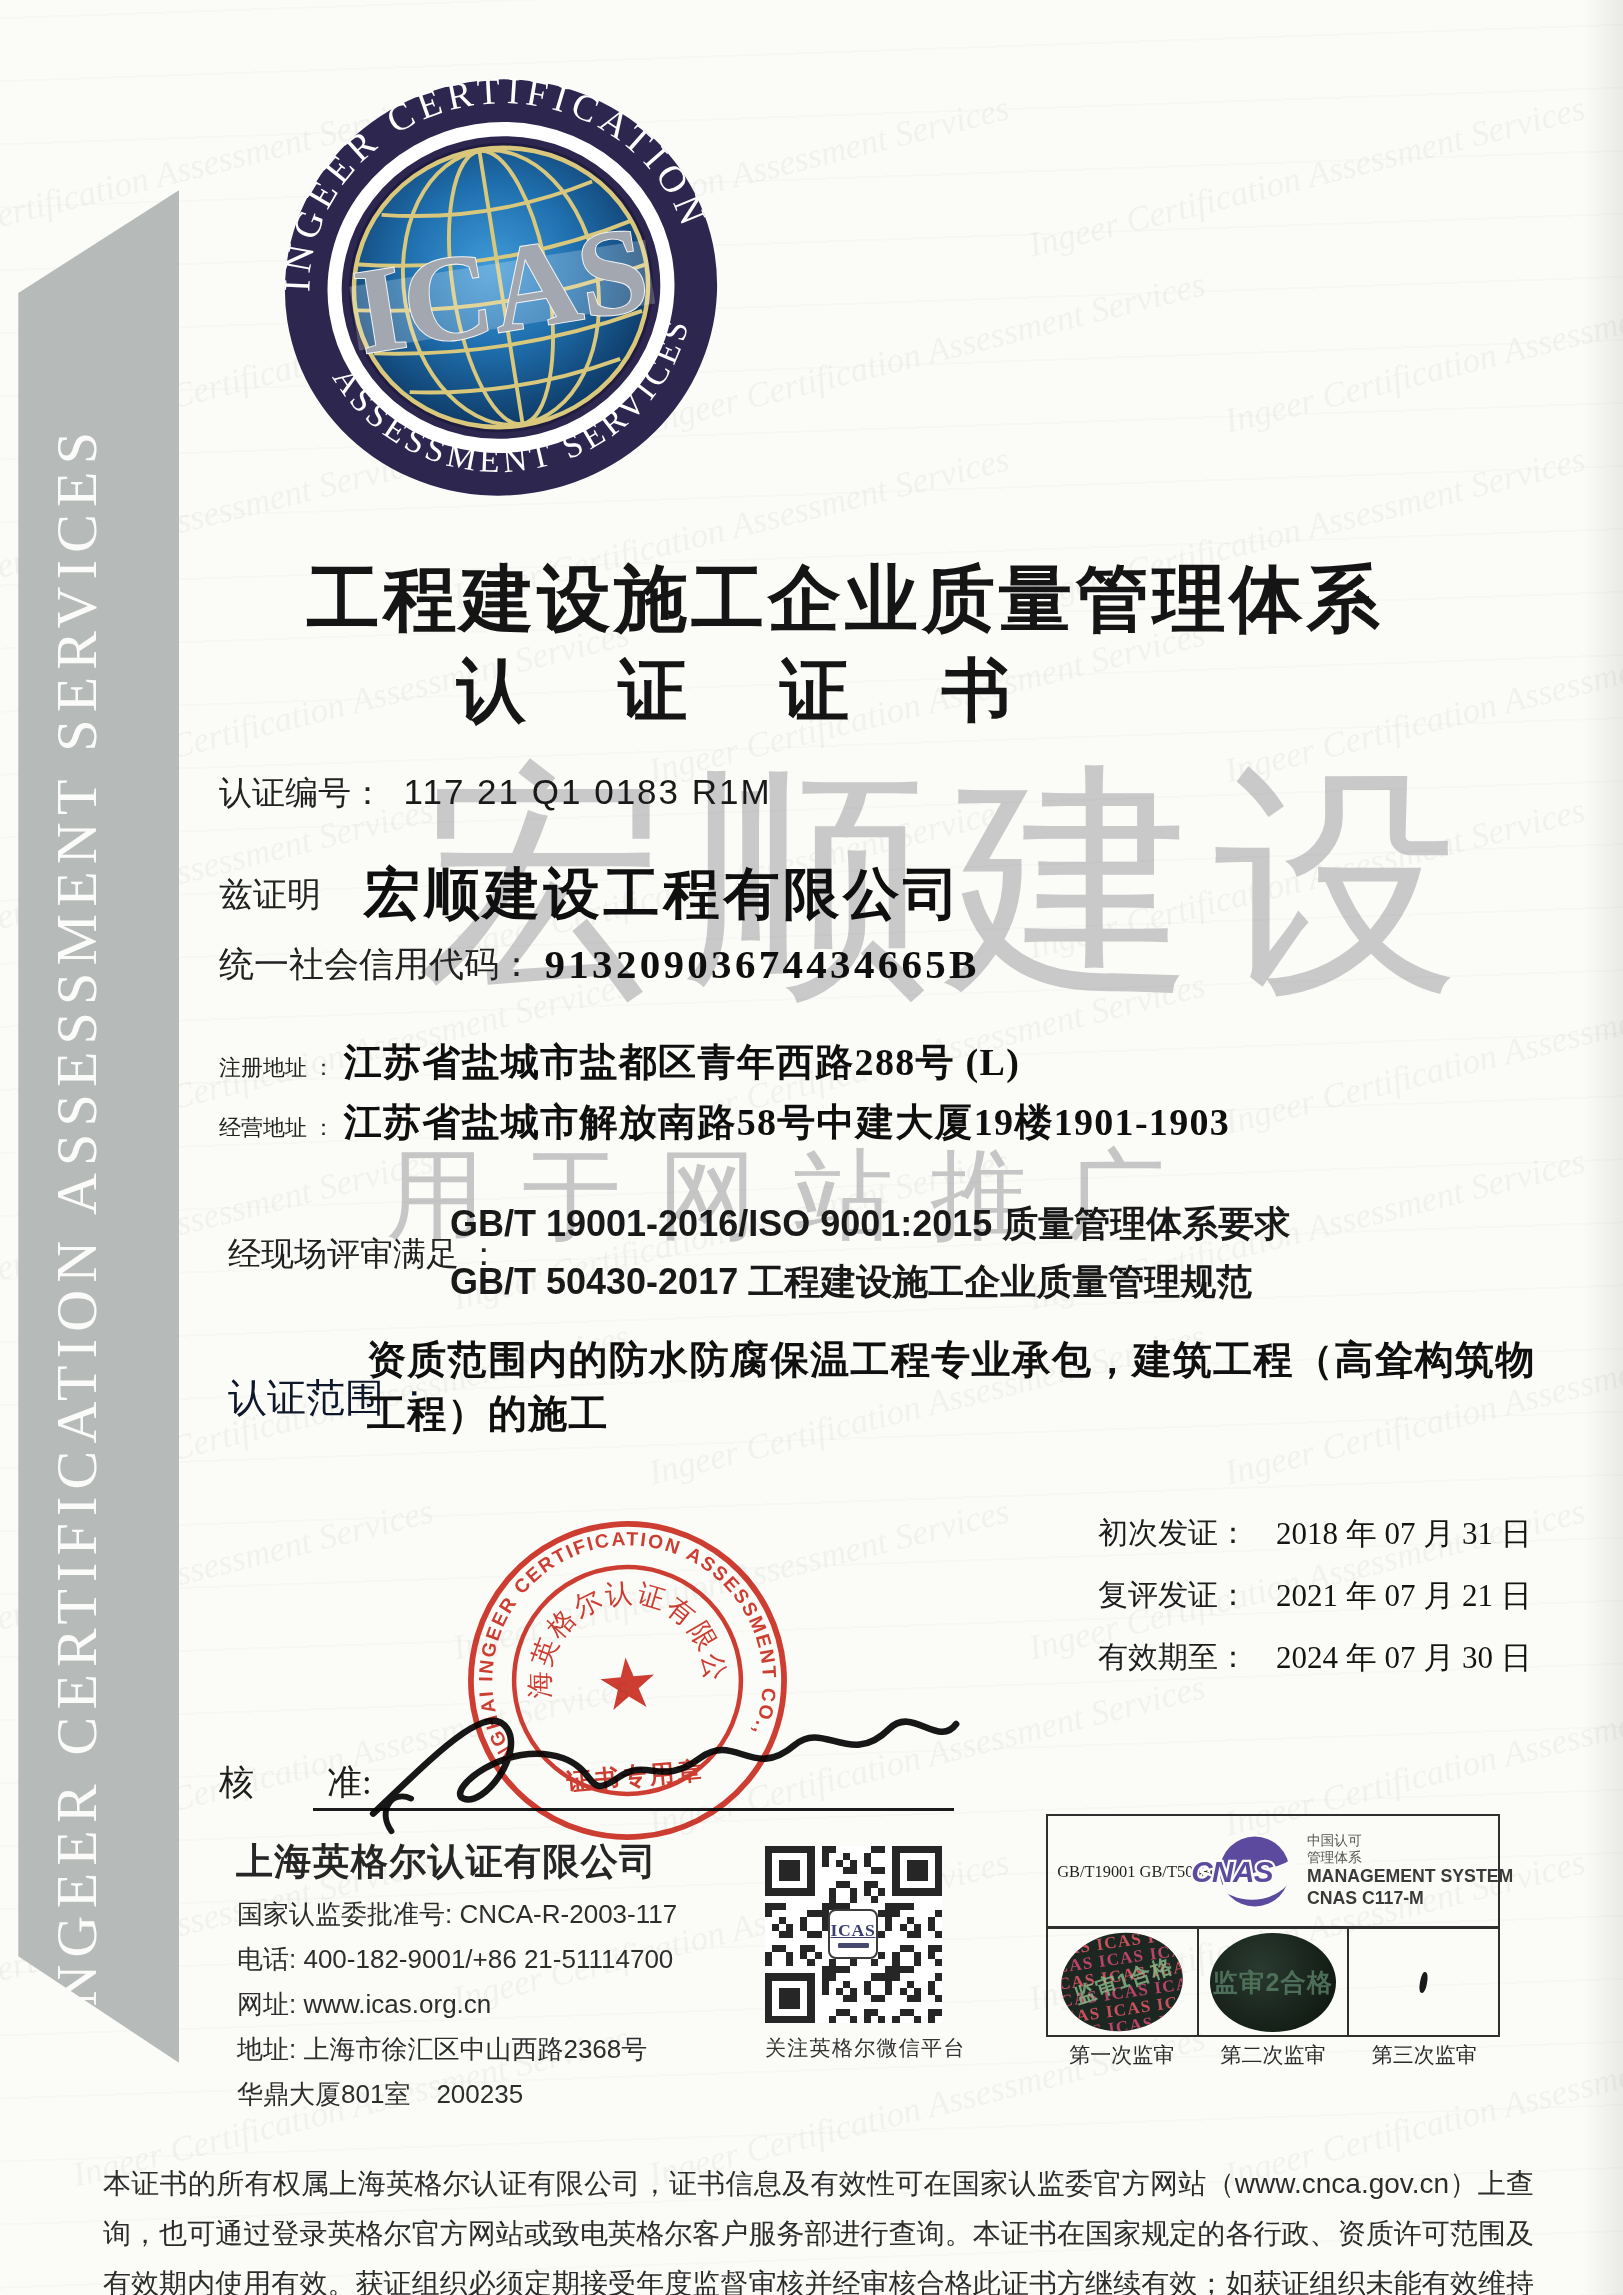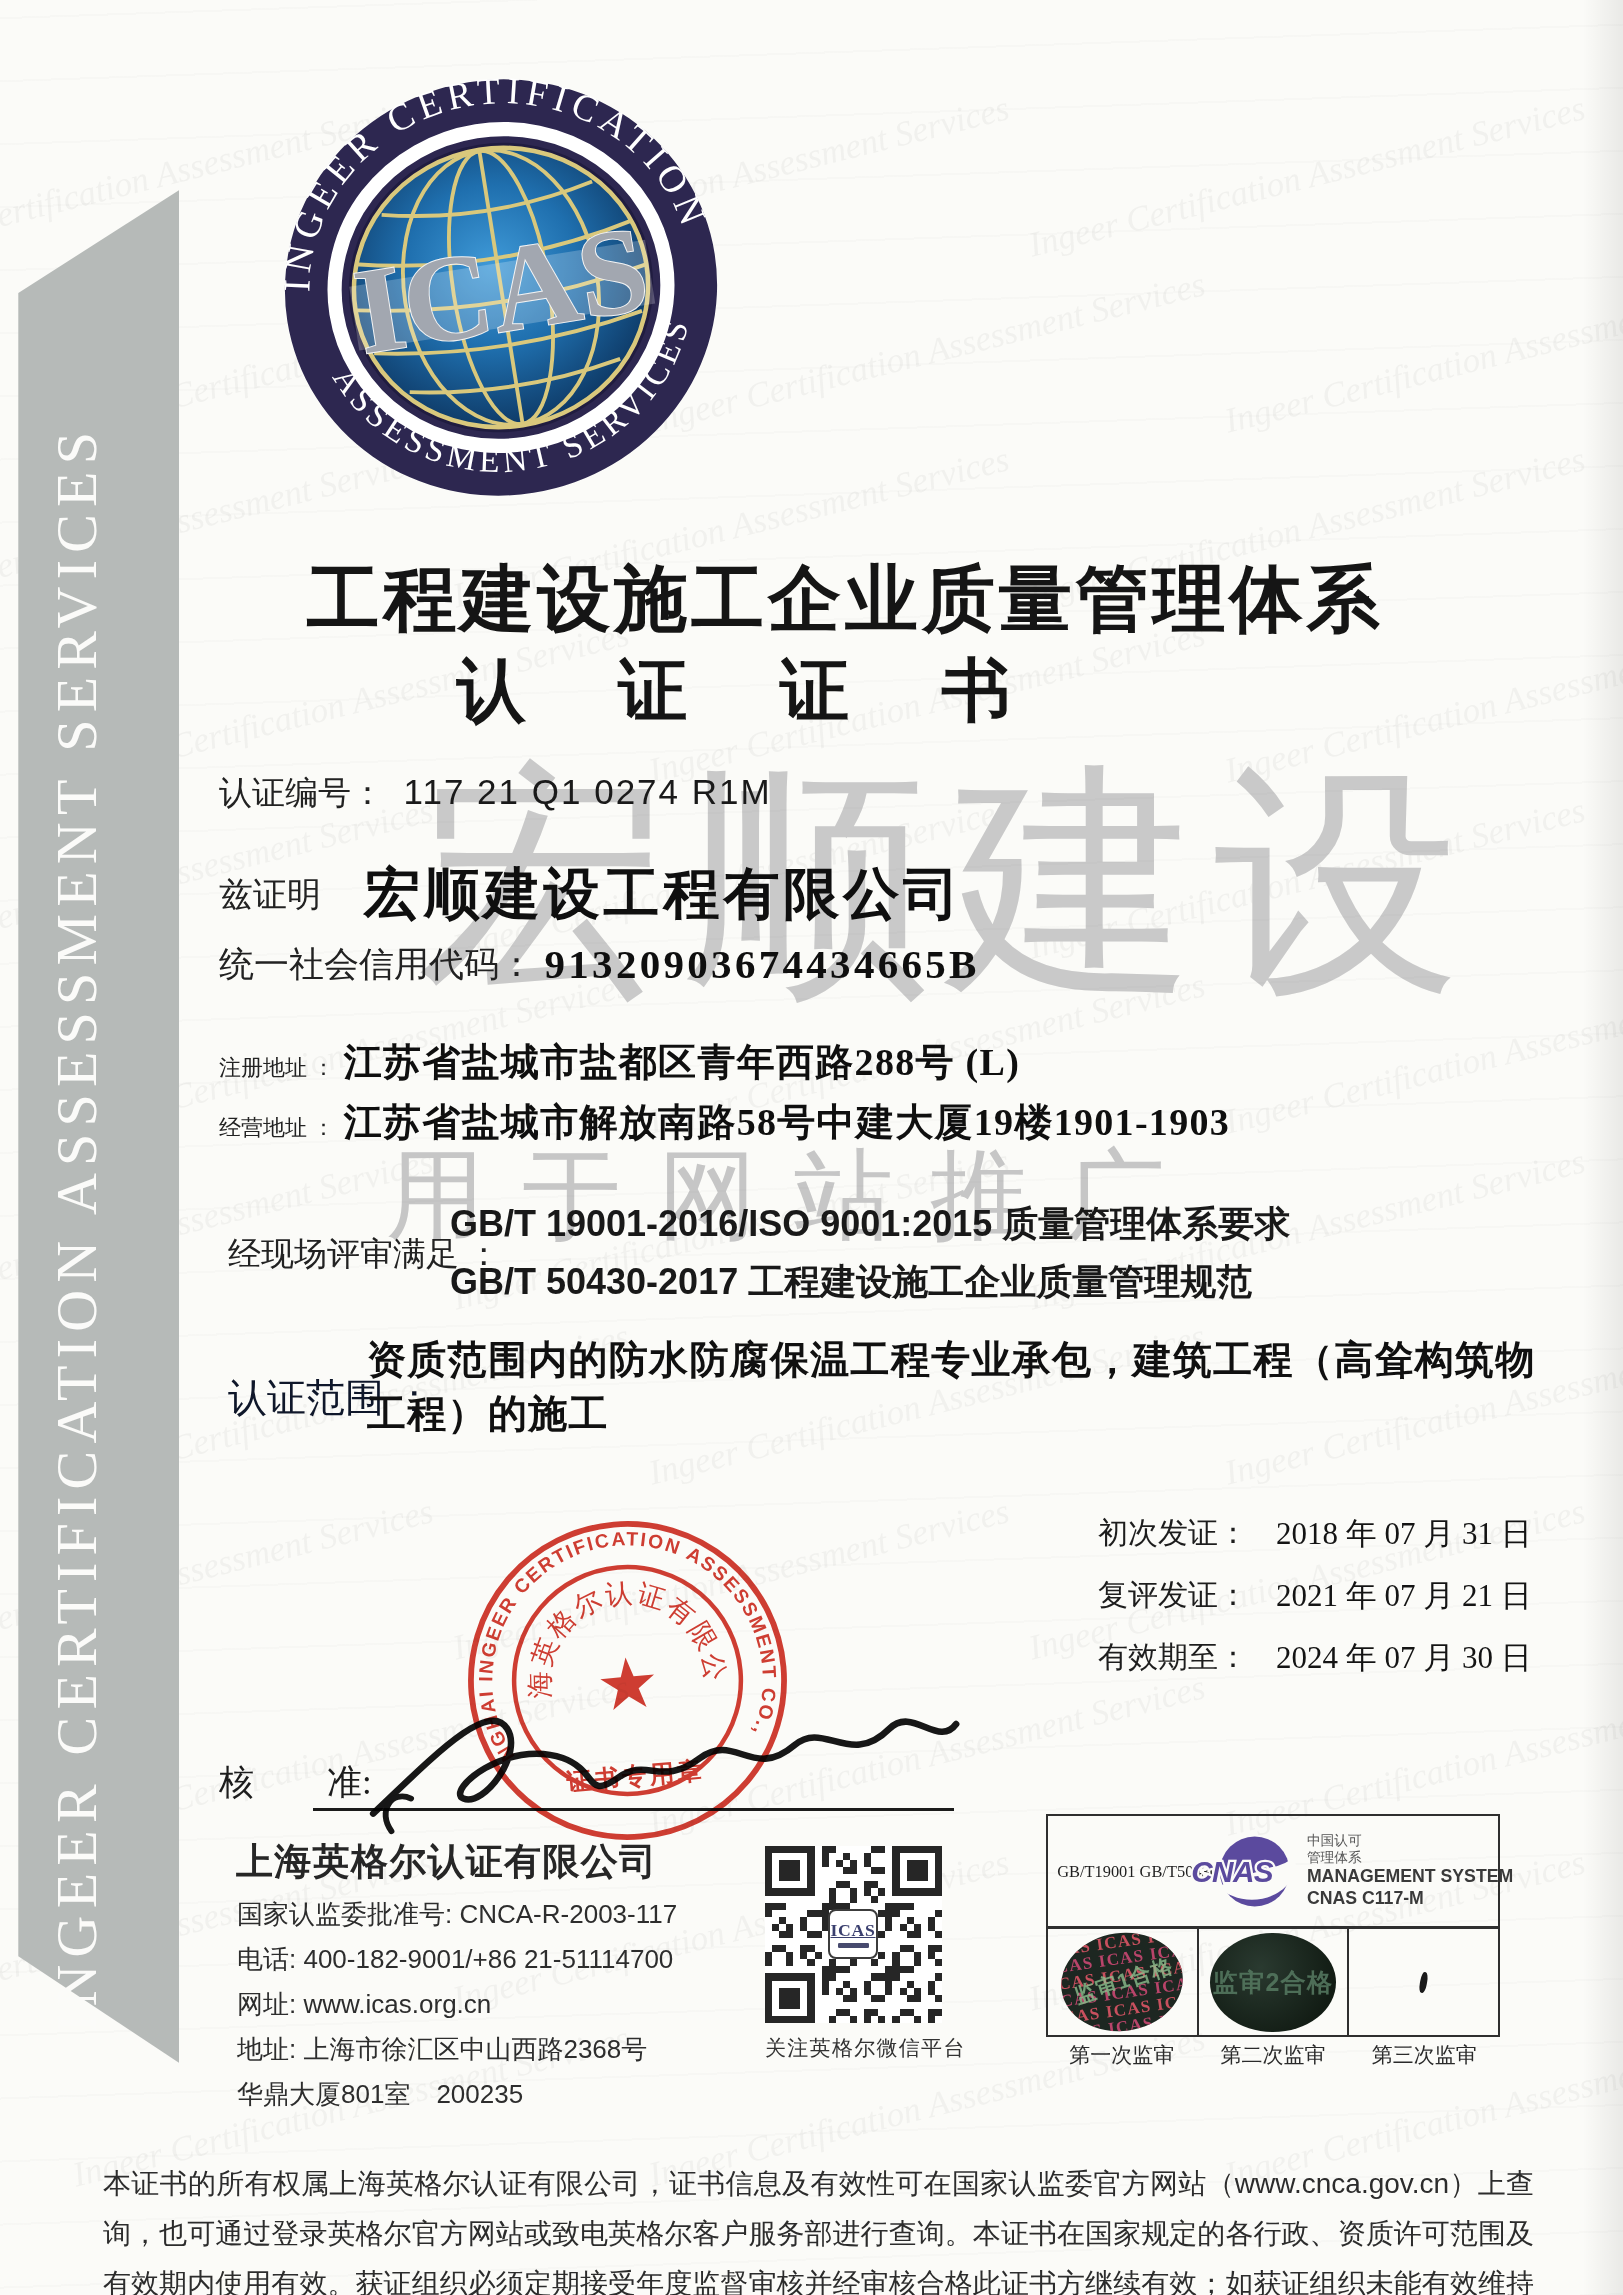--- a/index.html
+++ b/index.html
@@ -205,21 +205,21 @@
       </text>
     </g>
   </svg>
 </div>
 
 <div class="title1">工程建设施工企业质量管理体系</div>
 <div class="title2">认　证　证　书</div>
 
 <div class="row certno-row">
   <span class="lbl lbl-serif">认证编号：</span>
-  <span class="val">117 21 Q1 0274 R1M</span>
+  <span class="val">117 21 Q1 0183 R1M</span>
 </div>
 
 <div class="row certify-row">
   <span class="lbl lbl-serif">兹证明</span>
   <span class="company">宏顺建设工程有限公司</span>
 </div>
 
 <div class="row credit-row">
   <span class="lbl lbl-serif">统一社会信用代码：</span>
   <span class="val">91320903674434665B</span>

